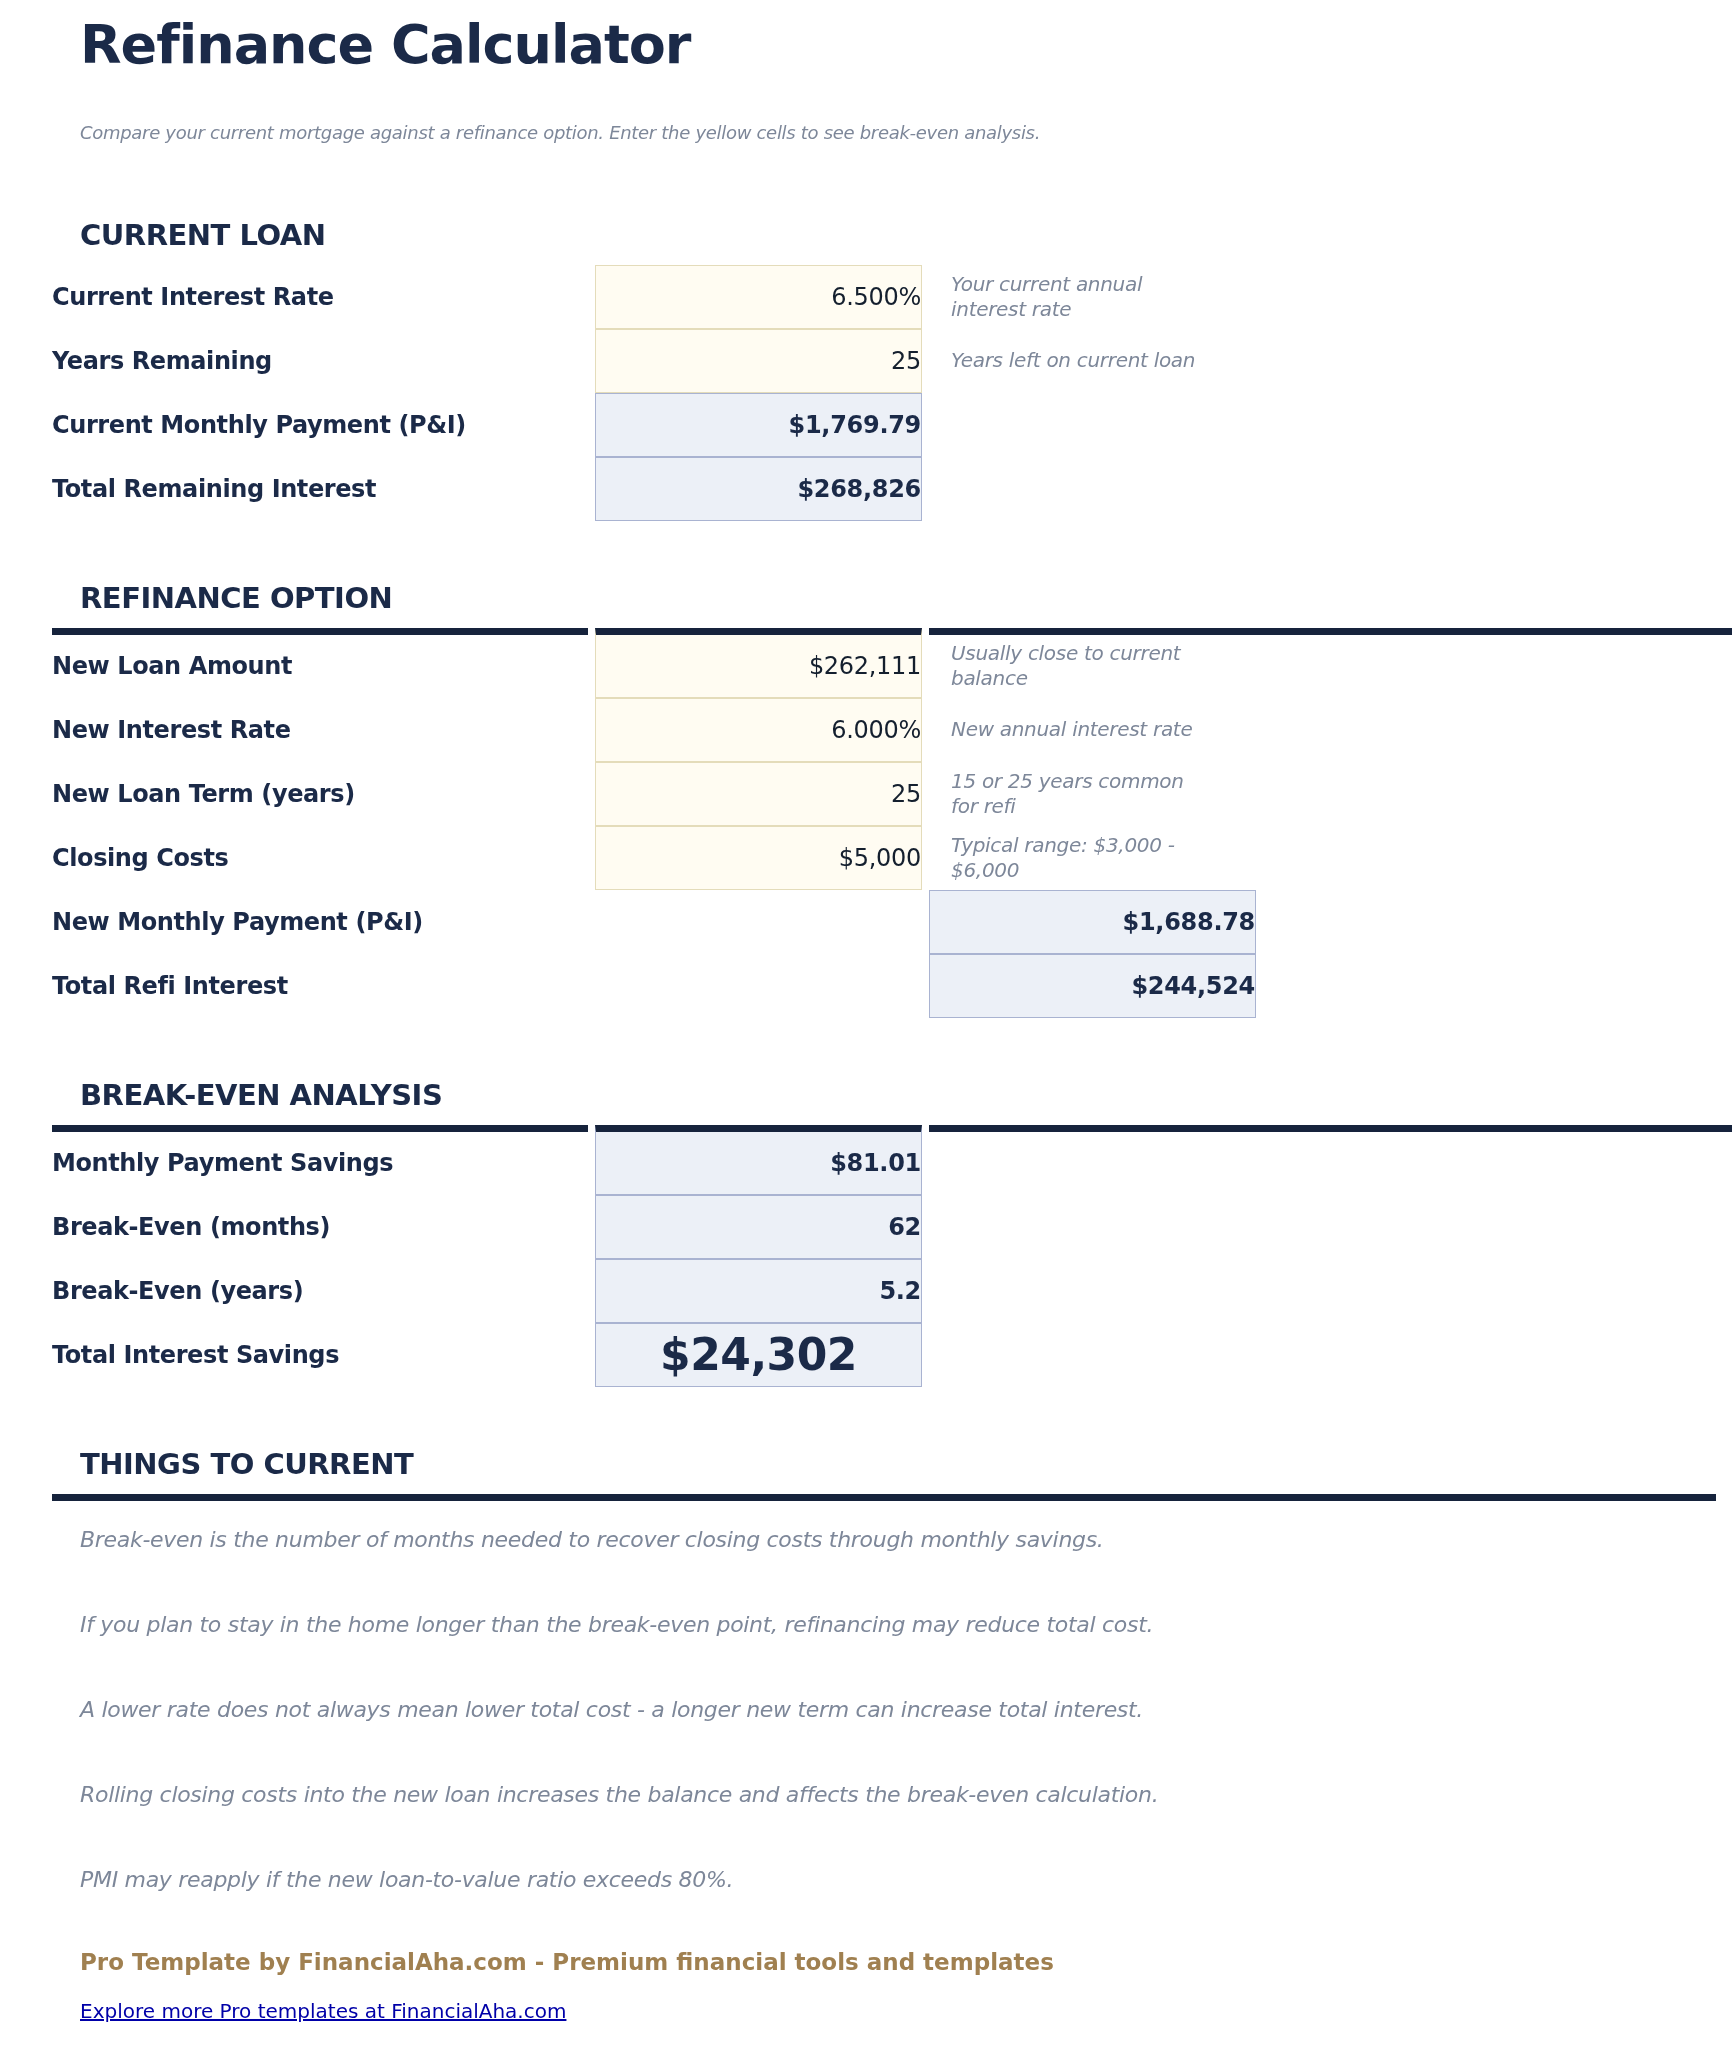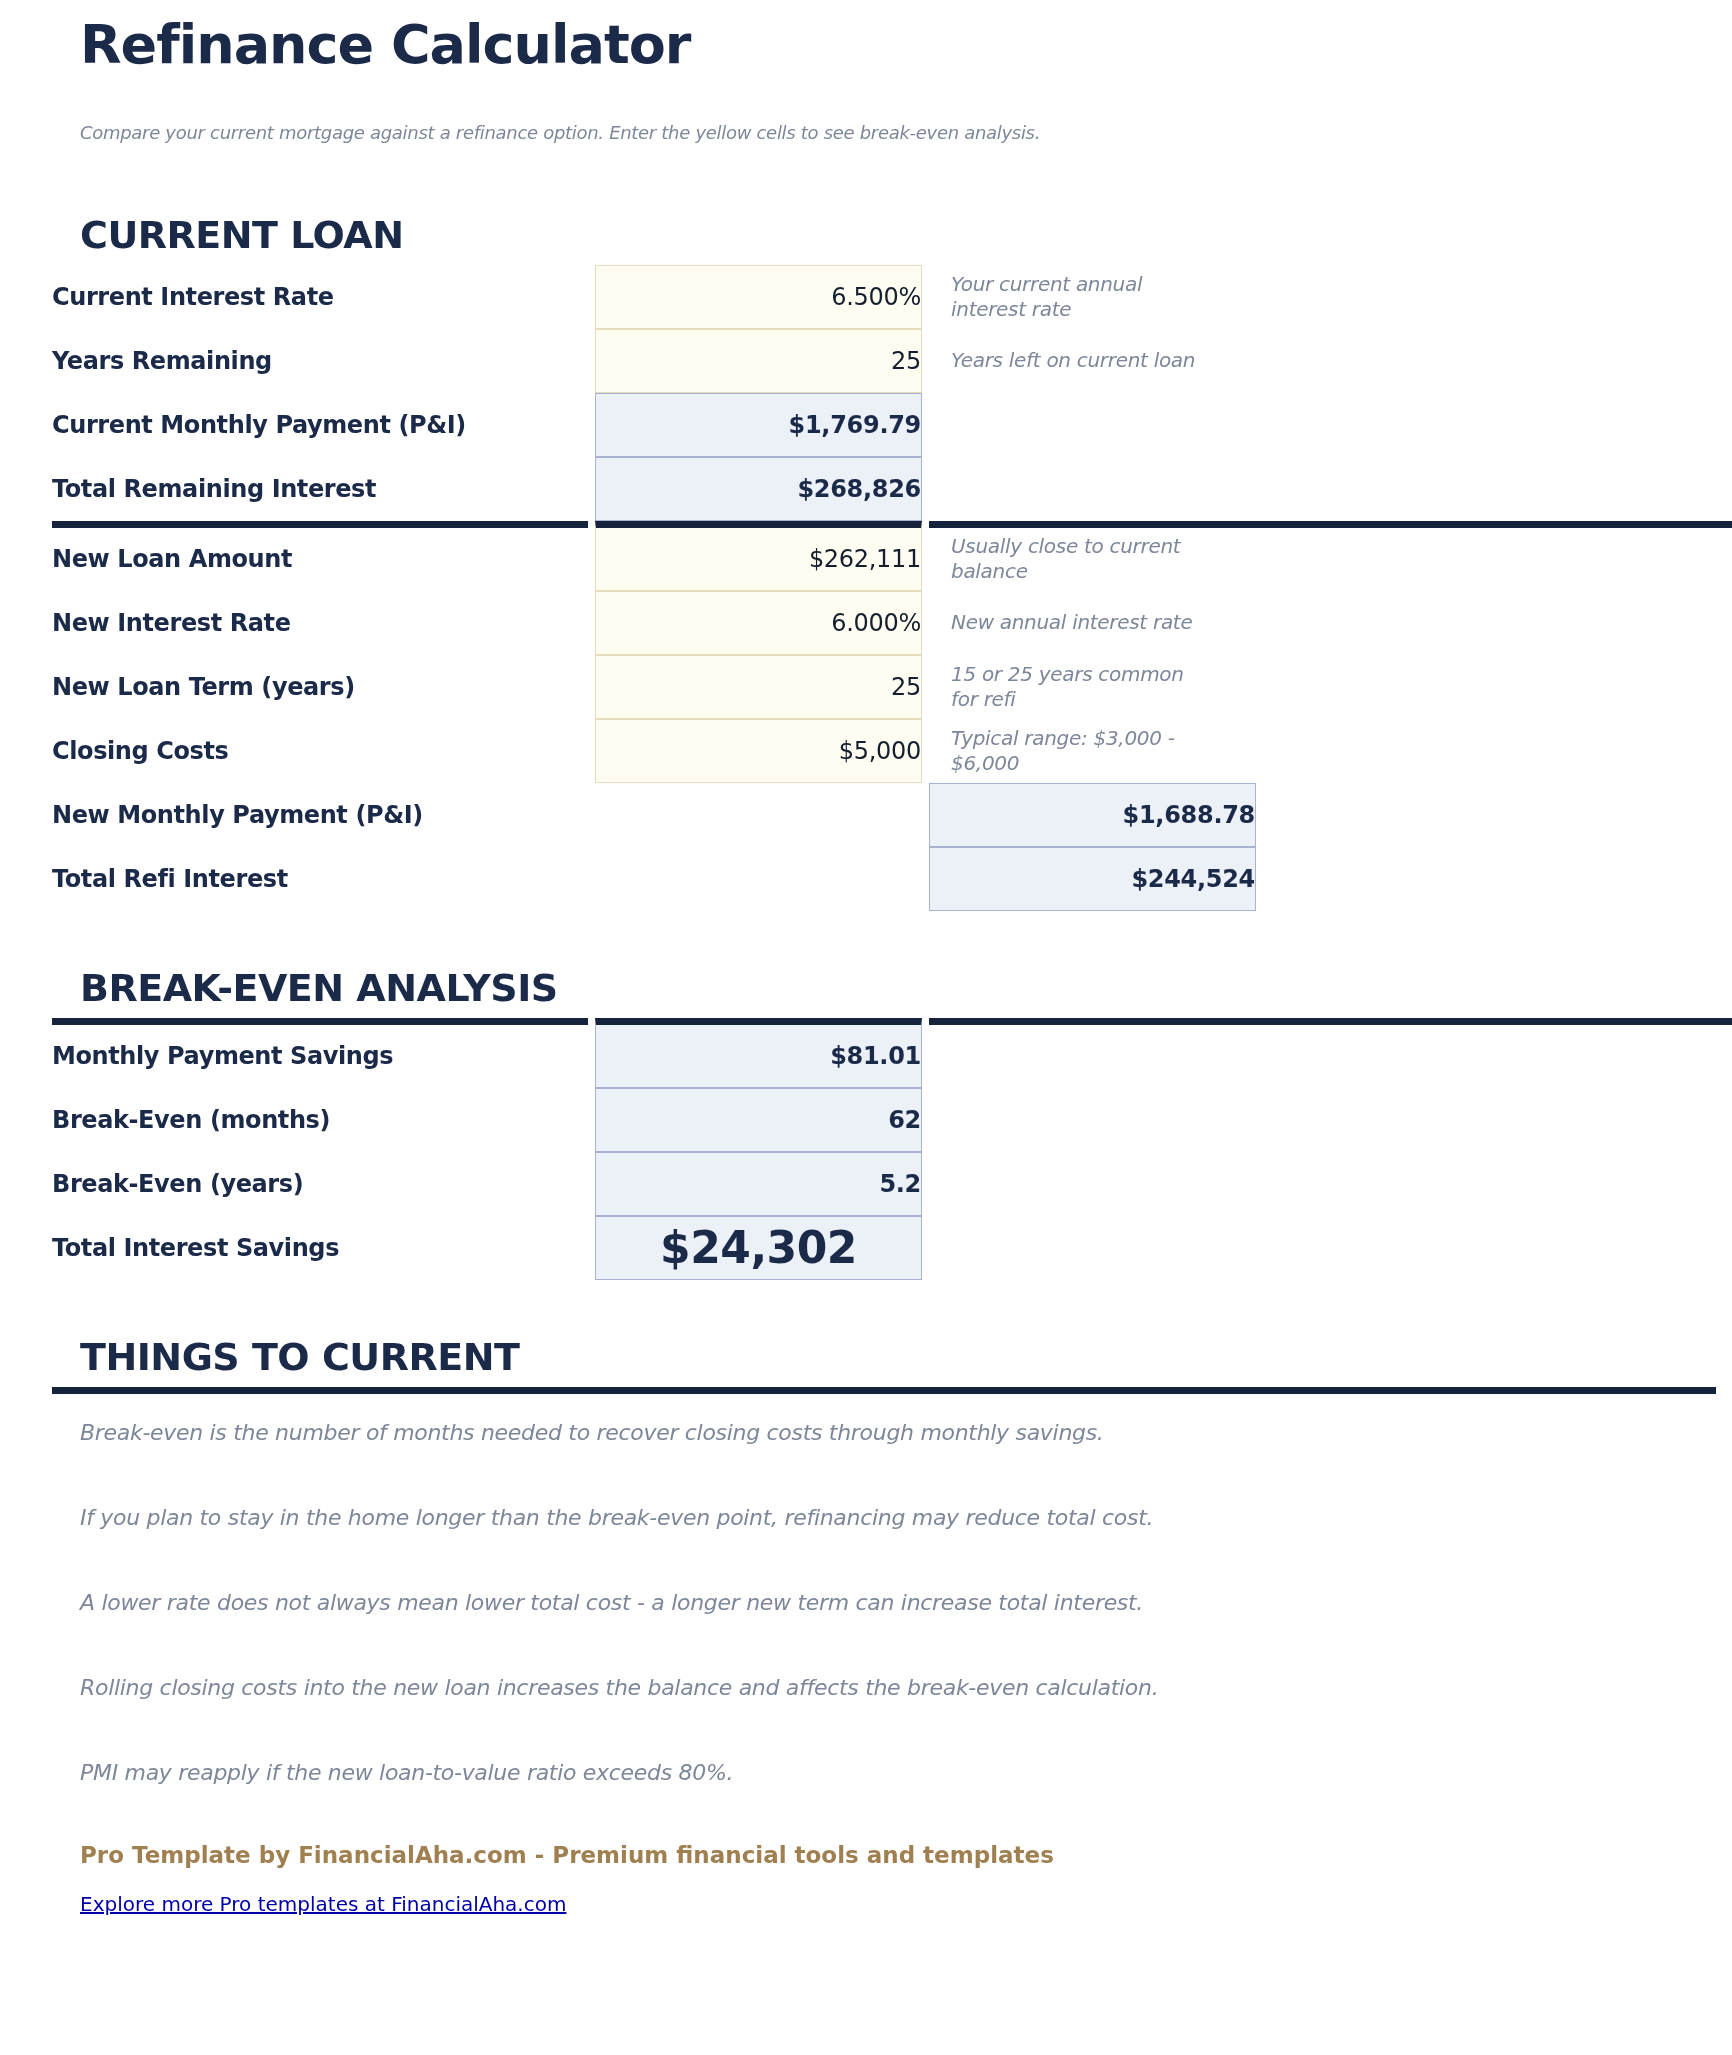--- a/index.html
+++ b/index.html
@@ -24,21 +24,21 @@
   .page{padding-top:14px;padding-left:32px;}
   .title{
     margin:0 0 0 48px;font-size:54px;line-height:1.15;font-weight:bold;
     letter-spacing:-1px;color:var(--navy);
   }
   .subtitle{
     margin:46px 0 0 48px;font-size:18px;line-height:1.2;font-style:italic;
     color:var(--note-gray);letter-spacing:-0.3px;
   }
   .section-heading{
-    margin:60px 0 13px 48px;font-size:38px;line-height:34px;font-weight:bold;
+    margin:60px 0 13px 48px;font-size:29px;line-height:34px;font-weight:bold;
     letter-spacing:-0.5px;color:var(--navy);
   }
   .section-heading.first{margin-top:74px;}
   table.grid{
     margin-left:13px;width:1700px;table-layout:fixed;
     border-collapse:separate;border-spacing:7px 0;
   }
   table.grid td{height:62px;vertical-align:middle;padding:0;}
   td.row-label{
     padding-left:28px;font-size:24px;font-weight:bold;color:var(--navy);
@@ -116,20 +116,21 @@
     </tr>
     <tr>
       <td class="row-label">Total Remaining Interest</td>
       <td class="cell-result">$268,826</td>
       <td colspan="2"></td>
     </tr>
   </tbody>
     </table>
 
   
+  <div class="section-heading">REFINANCE OPTION</div>
   <table class="grid">
     <colgroup>
         <col style="width:536px">
         <col style="width:327px">
         <col style="width:327px">
         <col style="width:475px">
       </colgroup>
     <tbody>
         <tr class="rule-row">
       <td class="row-label">New Loan Amount</td>

